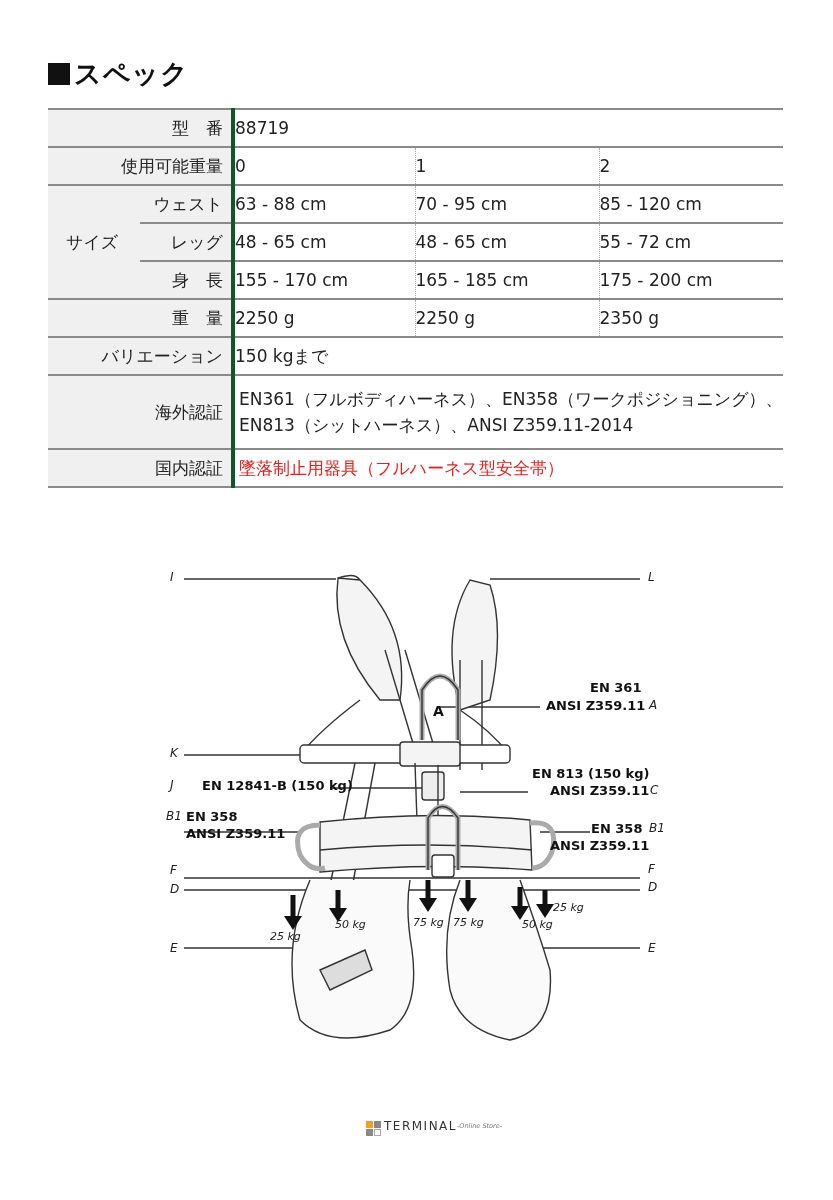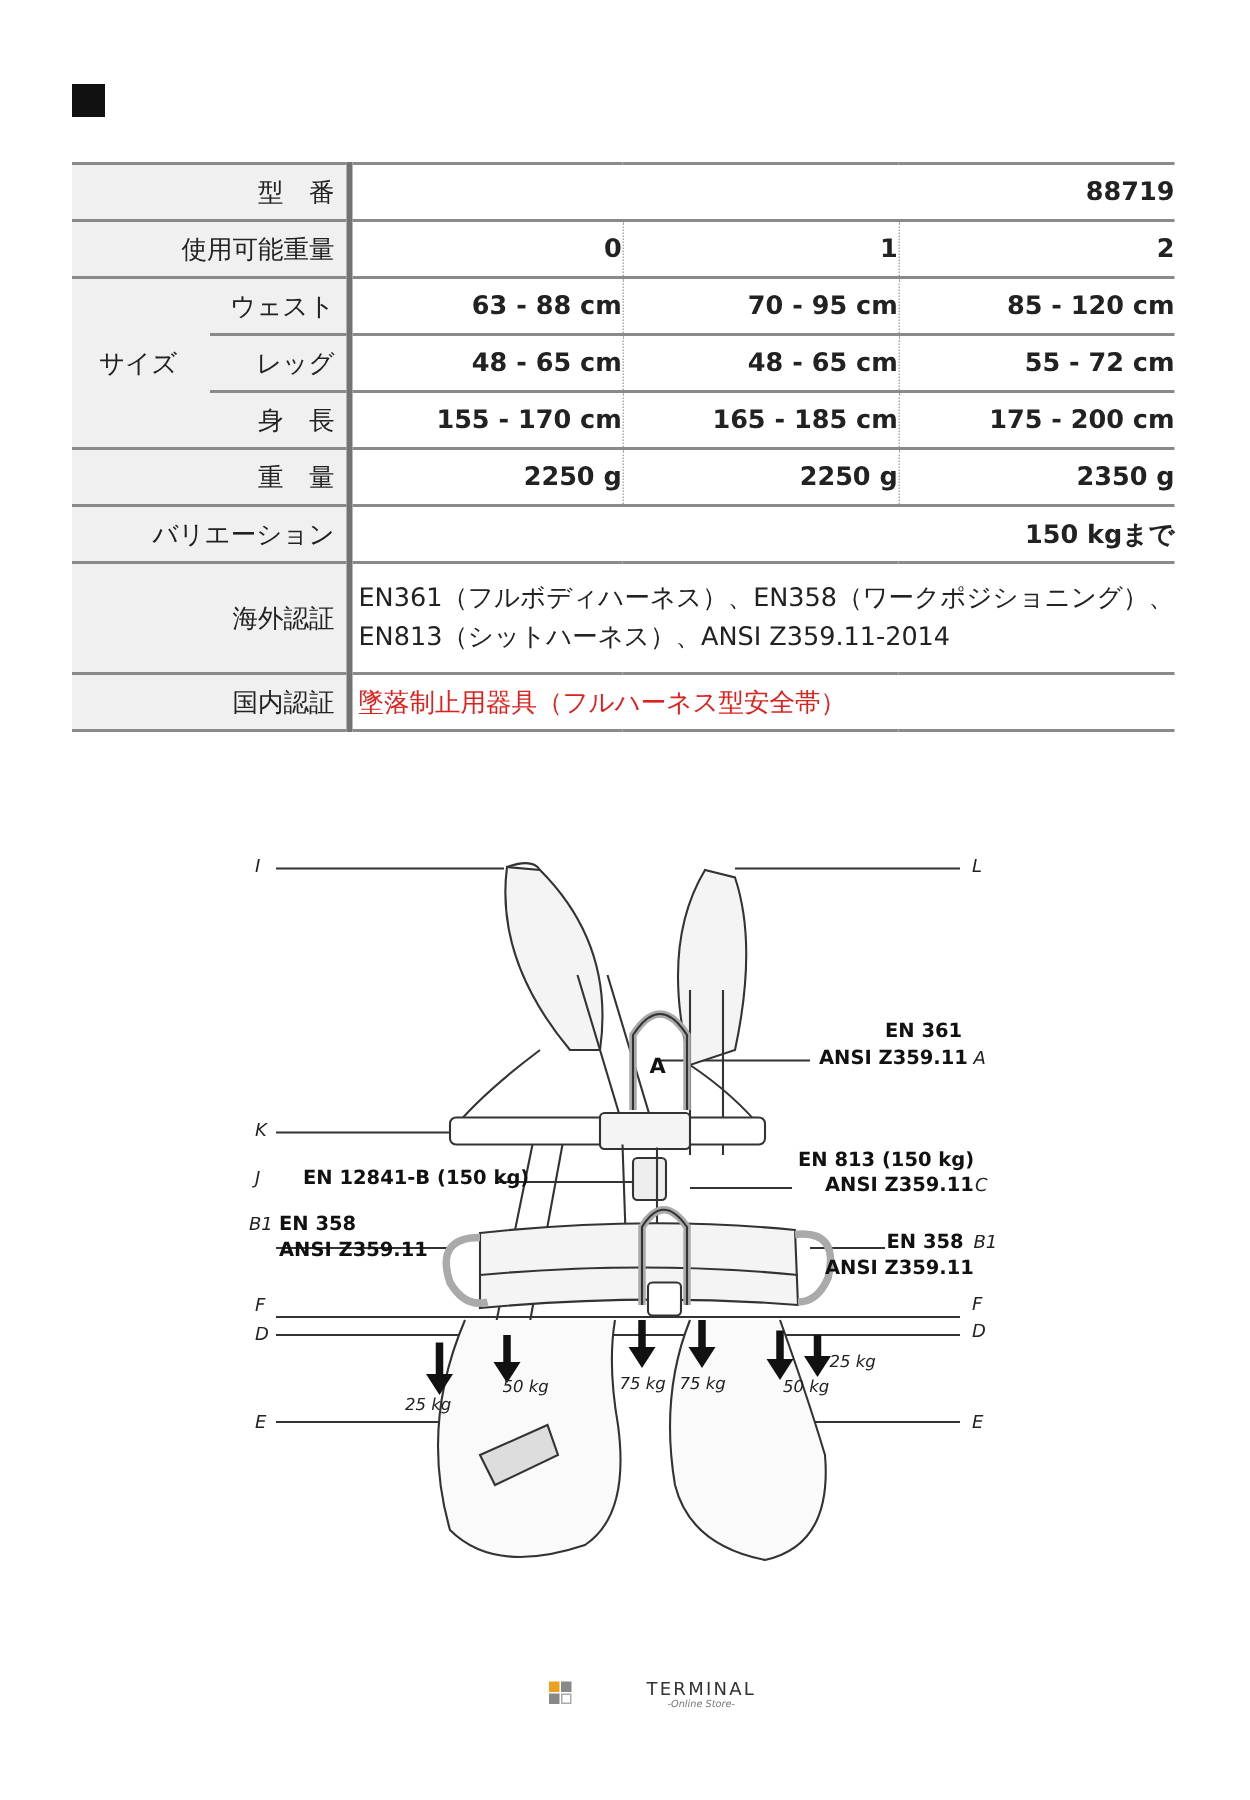--- a/index.html
+++ b/index.html
@@ -6,46 +6,47 @@
   body { width: 833px; height: 1200px; position: relative; overflow: hidden;
          font-family: "DejaVu Sans", "Liberation Sans", sans-serif; color: #222; }
   .title { position: absolute; left: 48px; top: 56px; font-size: 27px; font-weight: bold;
            letter-spacing: 1px; color: #111; display: flex; align-items: center; }
   .title .sq { display: inline-block; width: 22px; height: 22px; background: #111; margin-right: 4px; }
 
   table.spec { position: absolute; left: 48px; top: 108px; width: 735px; border-collapse: collapse;
                font-size: 17px; table-layout: fixed; }
   table.spec td { height: 36px; padding: 0; vertical-align: middle; }
   table.spec td.lbl { background: #f0f0f0; text-align: right; padding-right: 8px; color: #222;
-                      border-right: 4px solid #737373; }
+                      border-right: 4px solid #14532d; }
   table.spec td.grp { background: #f0f0f0; text-align: left; padding-left: 18px; }
-  table.spec td.val { text-align: right; font-weight: bold; }
+  table.spec td.val { text-align: left; }
   table.spec td.dot-r { border-right: 1px dotted #aaa; }
   table.spec tr.top td { border-top: 2px solid #8a8a8a; }
   table.spec tr.last td { border-bottom: 2px solid #8a8a8a; }
   table.spec tr.inner td.sub, table.spec tr.inner td.val { border-top: 2px solid #8a8a8a; }
   table.spec td.left { text-align: left; padding-left: 4px; line-height: 26px; margin-left: 42px; }
   table.spec td.red { color: #e0201d; text-align: left; padding-left: 4px; }
 
   .diagram { position: absolute; left: 160px; top: 550px; width: 520px; height: 540px; }
   .dlbl { position: absolute; font-size: 12px; font-style: italic; color: #222; }
   .dbold { position: absolute; font-size: 13px; font-weight: bold; color: #111; white-space: nowrap; }
   .dkg { position: absolute; font-size: 11px; font-style: italic; color: #222; white-space: nowrap; }
 
   .logo { position: absolute; left: 366px; top: 1120px; display: flex; align-items: flex-start; }
   .logo .grid { display: grid; grid-template-columns: 7px 7px; grid-template-rows: 7px 7px; gap: 1px; margin-right: 3px; margin-top: 1px; }
-  .logo .txt { display: flex; flex-direction: column; align-items: center; margin-left: 47px; }
+  .logo .txt { display: flex; align-items: center; }
   .logo .t1 { font-size: 12px; letter-spacing: 1.5px; color: #333; line-height: 12px; }
   .logo .t2 { font-size: 6.5px; color: #777; line-height: 8px; font-style: italic; }
 </style>
 </head>
 <body>
 
 <div class="title">
   <span class="sq"></span>
+  <span>スペック</span>
 </div>
 
 <table class="spec">
   <colgroup>
     <col style="width:92px">
       <col style="width:93px">
     <col style="width:182px">
       <col style="width:184px">
       <col style="width:184px">
   </colgroup>

